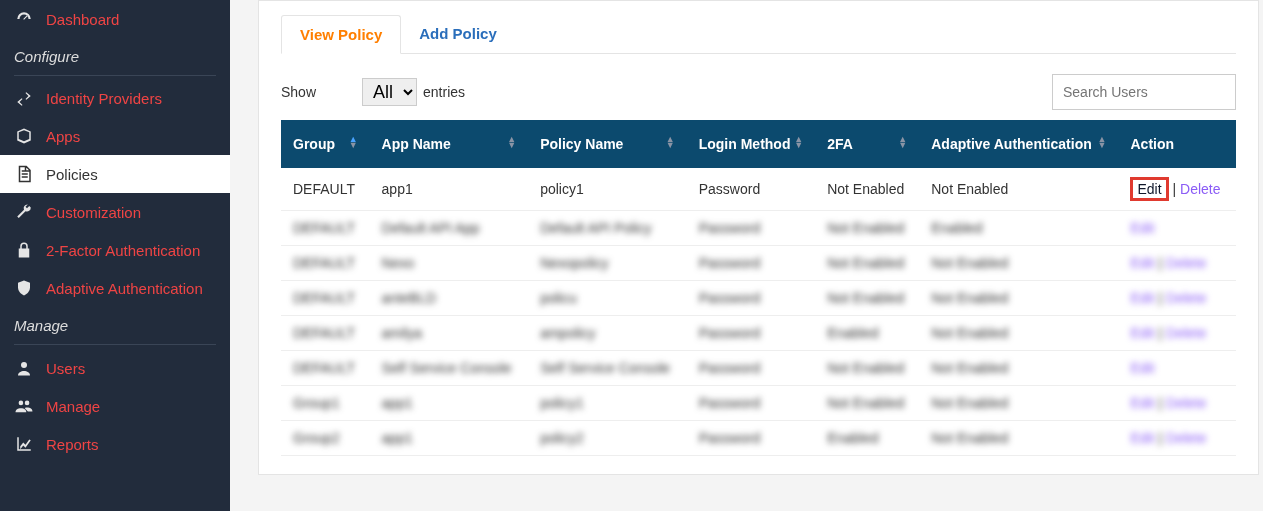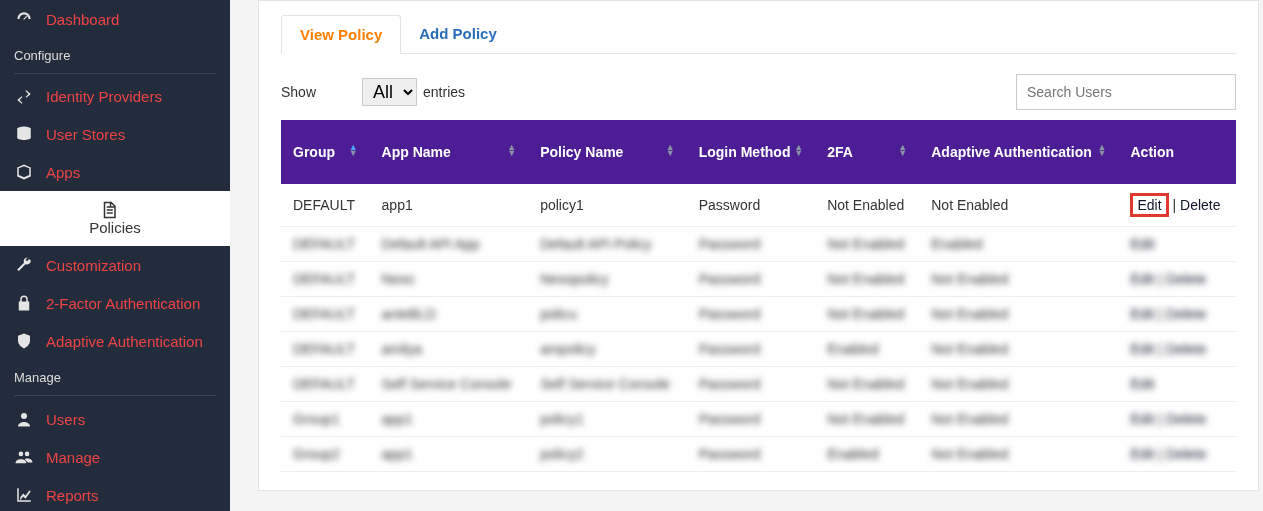--- a/index.html
+++ b/index.html
@@ -4,52 +4,52 @@
 <style>
 * { box-sizing: border-box; margin: 0; padding: 0; }
 body { font-family: Arial, Helvetica, sans-serif; font-size: 14px; background: #f1f1f1; overflow: hidden; }
 .app { display: flex; height: 511px; width: 1263px; }
 
 
 .sidebar { width: 230px; background: #222c3c; color: #fff; flex: 0 0 230px; }
 .sb-item { display: flex; align-items: center; padding: 10px 14px; cursor: pointer; color: #ef4444; font-size: 15px; }
 .sb-item .ic { width: 20px; margin-right: 12px; display: inline-flex; align-items: center; justify-content: center; }
 .sb-item .ic svg { fill: #e5e5e5; }
-.sb-item.active { background: #fff; color: #333; flex-direction: column; }
+.sb-item.active { background: #fff; color: #333; }
 .sb-item.active .ic svg { fill: #ff7f00; }
-.sb-section { padding: 10px 14px 6px 14px; color: #ddd; font-size: 13px; }
+.sb-section { padding: 10px 14px 6px 14px; color: #ddd; font-size: 15px; font-style: italic; }
 .sb-hr { border: 0; border-top: 1px solid #3a4556; margin: 4px 14px; }
 
 
 .main { flex: 1; background: #f4f4f4; overflow: hidden; }
 .page-head { background: #fff; padding: 24px 24px 16px 24px; border: 1px solid #e4e4e4; margin: 4px 4px 6px 28px; }
 .page-head h1 { font-size: 15px; font-weight: bold; color: #333; letter-spacing: 0.5px; }
 
 .panel { background: #fff; border: 1px solid #e4e4e4; margin: 0 4px 0 28px; padding: 0 22px 18px 22px; }
 
 
 .tabs { display: flex; border-bottom: 1px solid #e4e4e4; padding-top: 14px; }
 .tab { padding: 10px 18px; font-size: 15px; font-weight: bold; color: #2a6ebb; cursor: pointer; }
 .tab.active { color: #ff7f00; border: 1px solid #e4e4e4; border-bottom: 1px solid #fff; border-radius: 3px 3px 0 0; margin-bottom: -1px; background:#fff; }
 
 
 .tbl-ctrl { display: flex; align-items: center; justify-content: space-between; margin: 20px 0 10px 0; color:#333; }
 .tbl-ctrl .left { display:flex; align-items:center; gap:6px; }
 .tbl-ctrl select { height: 28px; border: 1px solid #ccc; padding: 2px 6px; font-size:18px;margin-left:40px; }
-.tbl-ctrl input[type=text] { height: 32px; width: 220px; border: 1px solid #ccc; padding: 17px 10px; font-size:14px; }
+.tbl-ctrl input[type=text] { height: 32px; width: 184px; border: 1px solid #ccc; padding: 17px 10px; font-size:14px; }
 
 
 table.data { width: 100%; border-collapse: collapse; }
-table.data thead th { background: #4c1d95; color: #fff; text-align: left; padding: 24px 12px; font-weight: bold; font-size:14px; position: relative; margin-left: 40px; }
+table.data thead th { background: #0c4a6e; color: #fff; text-align: left; padding: 16px 12px; font-weight: bold; font-size:14px; position: relative; margin-left: 40px; }
 .sort-ic { float:right; display:inline-flex; flex-direction:column; line-height:6px; font-size:9px; color:#8a94a5; }
 .sort-ic .up.active { color:#4aa3ff; }
 table.data tbody td { padding: 9px 12px; border-bottom: 1px solid #eee; font-size:14px; color:#333; }
 table.data tbody tr.blurred td { filter: blur(3px); user-select:none; }
 .red { color:#e03a2f; }
-.link { color:#0f172a; cursor:pointer; }
+.link { color:#8b5cf6; cursor:pointer; }
 .edit-hl { border: 3px solid #e03a2f; padding: 0 4px; display:inline-block; line-height:18px; }
 .edit-hl .link { color:#0f172a; }
 
 </style>
 </head>
 <body>
 
 <div class="app">
 
   <nav class="sidebar">
@@ -65,29 +65,20 @@
     <div class="sb-section">Configure</div>
     <hr class="sb-hr">
 
     <div class="sb-item">
       <span class="ic">
           <svg width="18" height="14" viewBox="0 0 24 18">
             <path d="M2 5h16l-4-4 1-1 6 5-6 5-1-1 4-4H2zM22 13H6l4 4-1 1-6-5 6-5 1 1-4 4h16z"></path>
           </svg>
         </span>
       <span>Identity Providers</span>
-    </div>
-    <div class="sb-item">
-      <span class="ic">
-          <svg width="18" height="18" viewBox="0 0 24 24">
-            <ellipse cx="12" cy="5" rx="9" ry="3"></ellipse>
-            <path d="M3 5v6c0 1.7 4 3 9 3s9-1.3 9-3V5M3 11v6c0 1.7 4 3 9 3s9-1.3 9-3v-6"></path>
-          </svg>
-        </span>
-      <span>User Stores</span>
     </div>
     <div class="sb-item">
       <span class="ic">
           <svg width="18" height="18" viewBox="0 0 24 24">
             <path d="M12 2l9 4v12l-9 4-9-4V6l9-4zm0 2.2L5 7v9l7 3 7-3V7l-7-2.8z"></path>
           </svg>
         </span>
       <span>Apps</span>
     </div>
     <div class="sb-item active">

